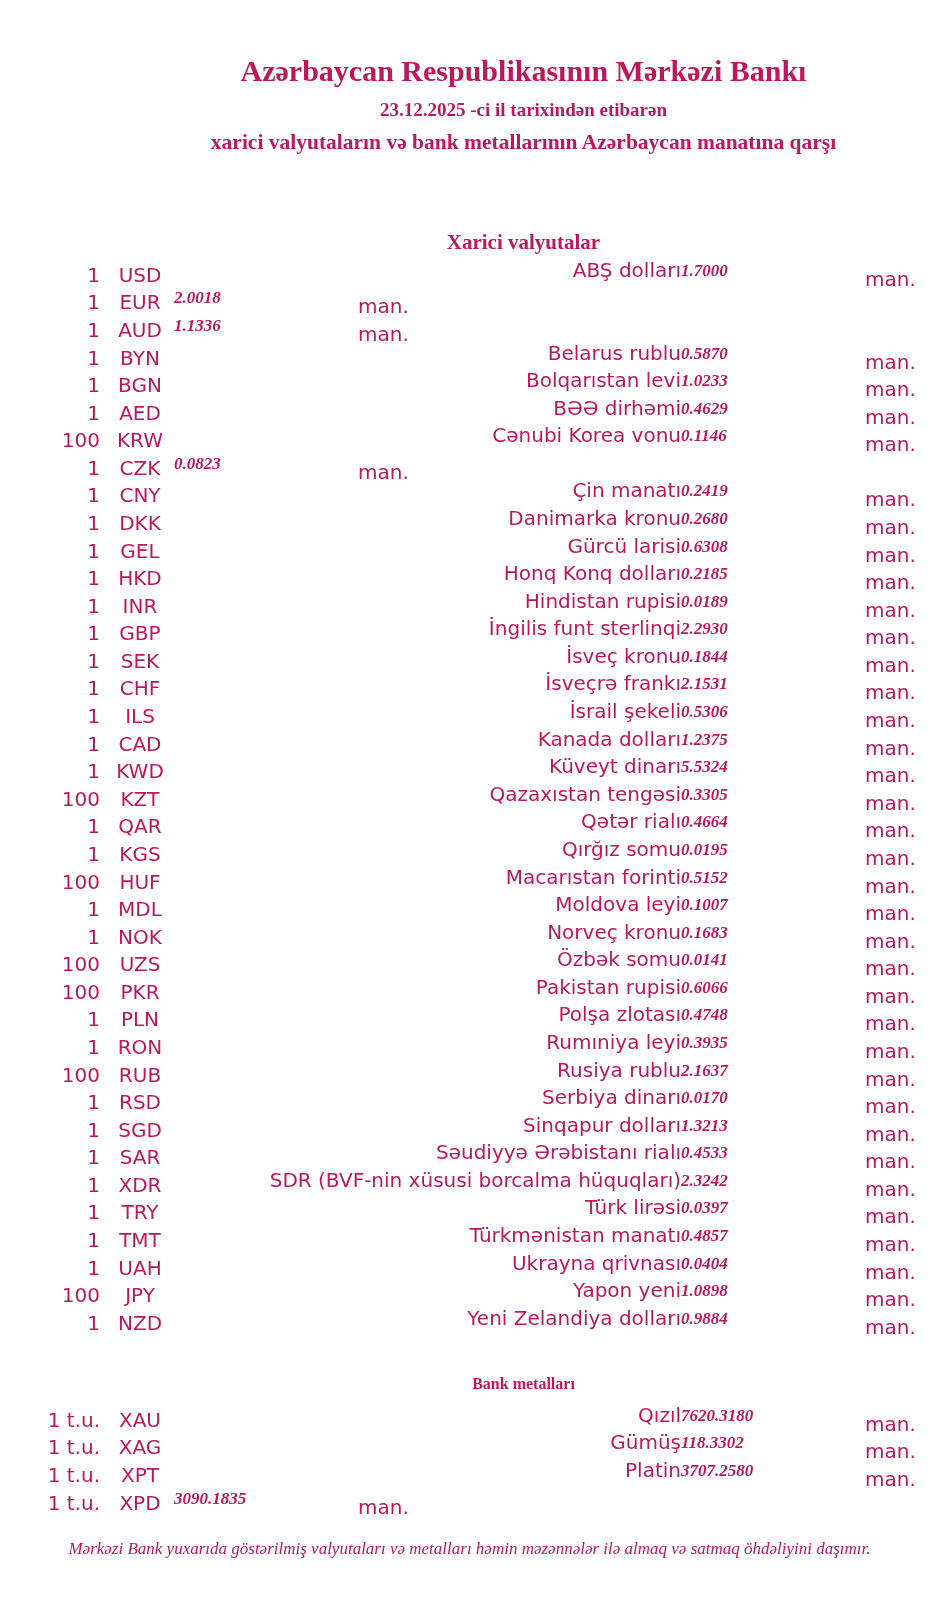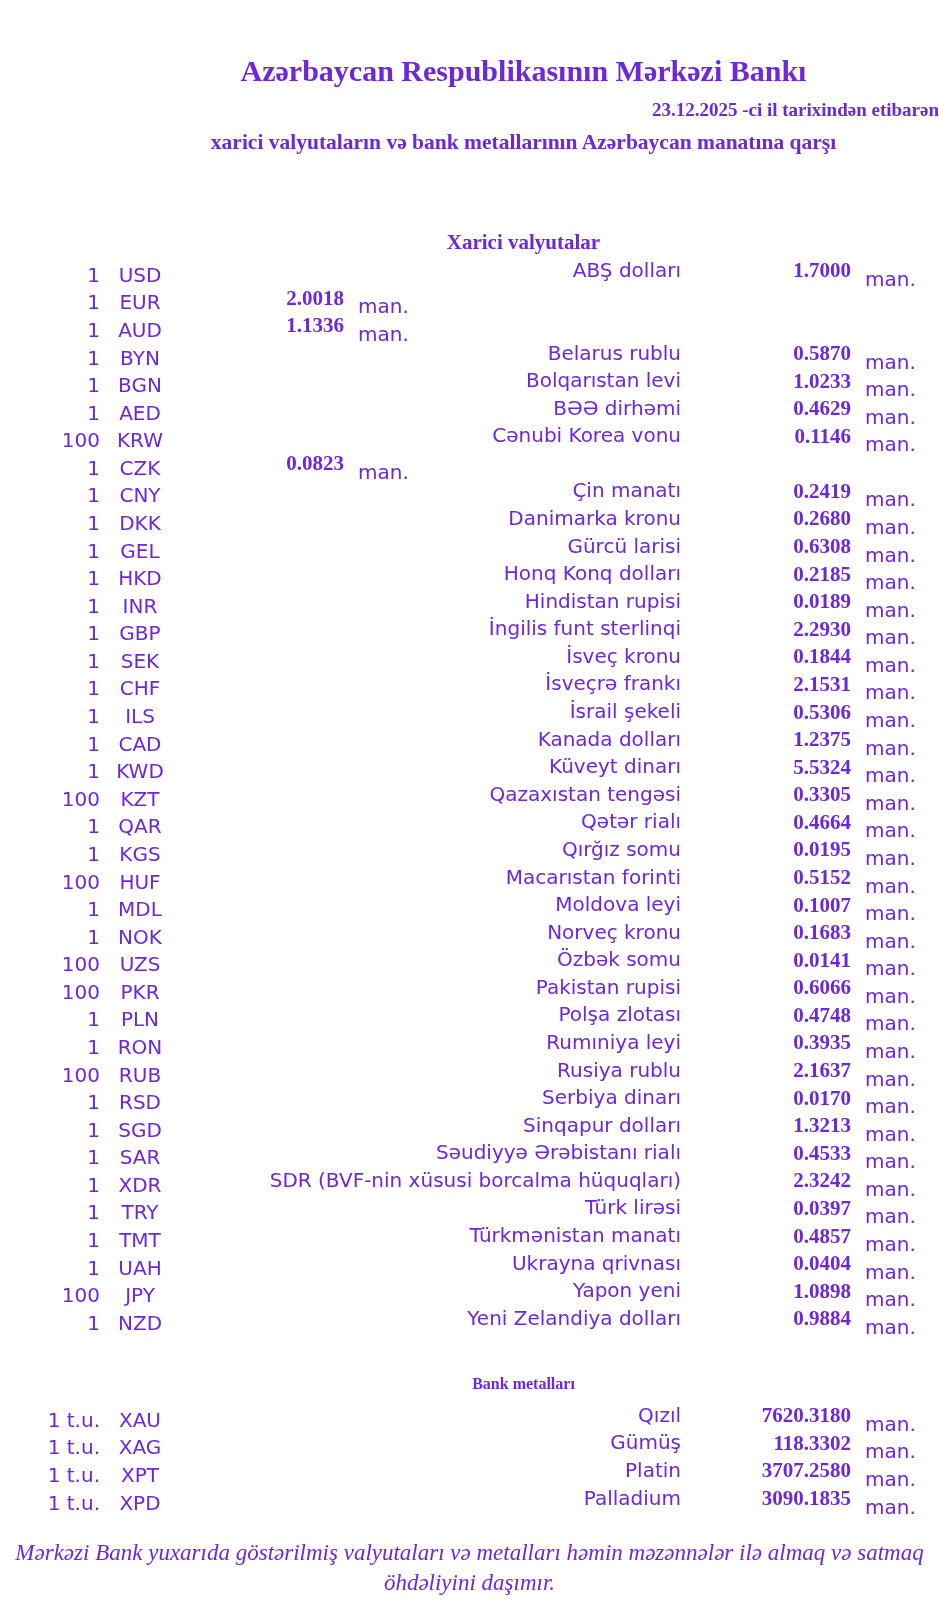--- a/index.html
+++ b/index.html
@@ -1,64 +1,64 @@
 <!DOCTYPE html>
 <html><head>
 <meta charset="utf-8">
 <style>
   html, body { margin: 0; padding: 0; background: #ffffff; }
   #page {
     position: relative;
     width: 939px;
     height: 1607px;
     background: #ffffff;
-    color: #6d28d9;
+    color: #be185d;
     overflow: hidden;
     font-family: "DejaVu Sans", sans-serif;
   }
   .serif-bold { font-family: "Liberation Serif", serif; font-weight: bold; }
   .centered-col { position: absolute; left: 108px; width: 831px; text-align: center; }
 
   #bank-title   { top: 54px;  font-size: 30px; line-height: 1.1; }
-  #date-line    { top: 99px;  font-size: 19px; line-height: 1.2; text-align: right; }
+  #date-line    { top: 99px;  font-size: 19px; line-height: 1.2; }
   #subtitle     { top: 130px; font-size: 21.5px; line-height: 1.2; }
   #fx-title     { top: 231px; font-size: 21px; line-height: 1.1; }
   #metal-title  { top: 1375px; font-size: 16px; line-height: 1.1; }
 
   .rows { position: absolute; left: 0; width: 939px; }
   #fx-rows    { top: 258px; }
   #metal-rows { top: 1403px; }
 
   .row {
     display: flex;
     align-items: center;
     height: 27.58px;
     padding-right: 22px;
     font-size: 20px;
     white-space: nowrap;
   }
   .qty  { width: 100px; text-align: right; transform: translateY(2.5px); }
   .code { width: 68px; margin-left: 6px; text-align: center; transform: translateY(2.5px); }
   .name { flex: 1; text-align: right; transform: translateY(-2.5px); overflow: hidden; }
   .rate {
-    width: 170px; text-align: right;
+    width: 170px; text-align: left;
     font-family: "Liberation Serif", serif;
-    font-weight: bold;
-    font-size: 21px;
+    font-style: italic; font-weight: bold;
+    font-size: 17px;
     transform: translateY(-1px);
   }
   .unit { width: 52px; margin-left: 14px; text-align: left; transform: translateY(-1px); margin-top: 16px; }
 
   #footer {
     position: absolute;
     top: 1538px; left: 0; width: 939px;
     text-align: center;
     font-family: "Liberation Serif", serif;
     font-style: italic;
-    font-size: 23px;
+    font-size: 17px;
     line-height: 1.3;
   }
 </style>
 </head>
 <body>
 
 <div id="page">
 
   <div id="bank-title" class="centered-col serif-bold">Azərbaycan Respublikasının Mərkəzi Bankı</div>
 
@@ -402,21 +402,20 @@
     <span class="qty">1 t.u.</span>
     <span class="code">XPT</span>
     <span class="name">Platin</span>
     <span class="rate">3707.2580</span>
     <span class="unit">man.</span>
   </div>
 
   <div class="row">
     <span class="qty">1 t.u.</span>
     <span class="code">XPD</span>
-    <span class="name">Palladium</span>
     <span class="rate">3090.1835</span>
     <span class="unit">man.</span>
   </div>
 </div>
 
   <div id="footer">Mərkəzi Bank yuxarıda göstərilmiş valyutaları və metalları həmin məzənnələr ilə almaq və satmaq öhdəliyini daşımır.</div>
 
 </div>
 
 </body></html>

